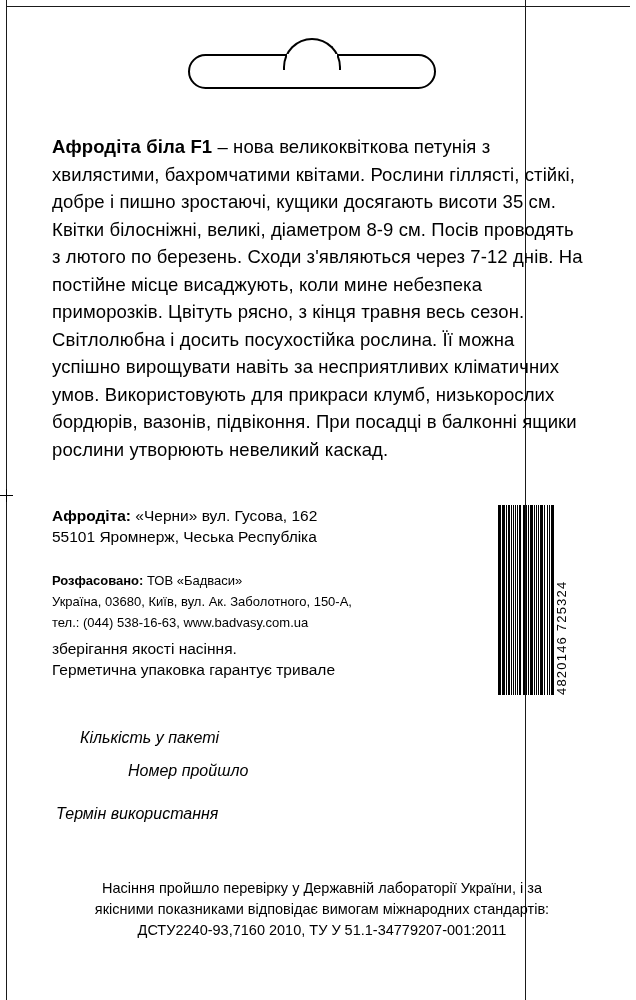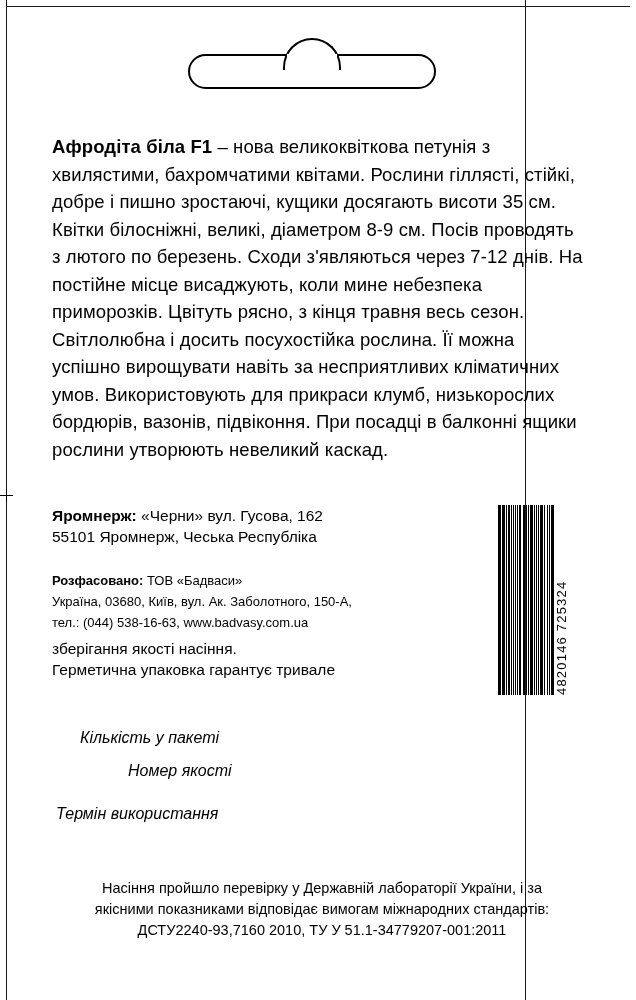--- a/index.html
+++ b/index.html
@@ -193,21 +193,21 @@
   <div class="hang-hole"></div>
   <div class="hang-notch"></div>
   <div class="hang-notch-mask"></div>
 
   <div class="desc">
     <b>Афродіта біла F1</b><span> – нова великоквіткова петунія з хвилястими, бахромчатими квітами.  Рослини гіллясті, стійкі, добре і пишно зростаючі, кущики досягають висоти 35 см. Квітки білосніжні, великі, діаметром 8-9 см.  Посів проводять з лютого по березень. Сходи з'являються через 7-12 днів. На постійне місце висаджують, коли мине небезпека приморозків. Цвітуть рясно, з кінця травня весь сезон. Світлолюбна і досить посухостійка рослина. Її можна успішно вирощувати навіть за несприятливих кліматичних умов. Використовують для прикраси клумб, низькорослих бордюрів, вазонів, підвіконня. При посадці в балконні ящики рослини утворюють невеликий каскад.</span>
   </div>
 
   <div class="producer-block">
     <div>
-      <span class="lbl-bold">Яромнерж:</span><span> «Черни» вул. Гусова, 162</span>
+      <span class="lbl-bold">Афродіта:</span><span> «Черни» вул. Гусова, 162</span>
     </div>
     <div>55101 Яромнерж, Чеська Республіка</div>
   </div>
 
   <div class="packer-block">
     <div>
       <span class="lbl-bold">Розфасовано:</span><span> ТОВ «Бадваси»</span>
     </div>
     <div>Україна, 03680, Київ, вул. Ак. Заболотного, 150-А,</div>
     <div>тел.: (044) 538-16-63, www.badvasy.com.ua</div>
@@ -248,21 +248,21 @@
         <i style="left: 48.77px; width: 1px;"></i>
         <i style="left: 50.58px; width: 1px;"></i>
         <i style="left: 52.99px; width: 1px;"></i>
         <i style="left: 54.19px; width: 1px;"></i>
         <i style="left: 55.4px; width: 1px;"></i>
       </div>
     <div class="barcode-num">4820146 725324</div>
   </div>
 
   <div class="fill-line fill-qty">Кількість у пакеті</div>
-  <div class="fill-line fill-lot">Номер якості</div>
+  <div class="fill-line fill-lot">Номер пройшло</div>
   <div class="fill-line fill-term">Термін використання</div>
 
   <div class="cert">
     <span class="c-line">Насіння пройшло перевірку у Державній лабораторії України, і за</span>
     <span class="c-line">якісними показниками відповідає вимогам міжнародних стандартів:</span>
     <span class="c-line">ДСТУ2240-93,7160 2010, ТУ У 51.1-34779207-001:2011</span>
   </div>
 
 </div>
 

